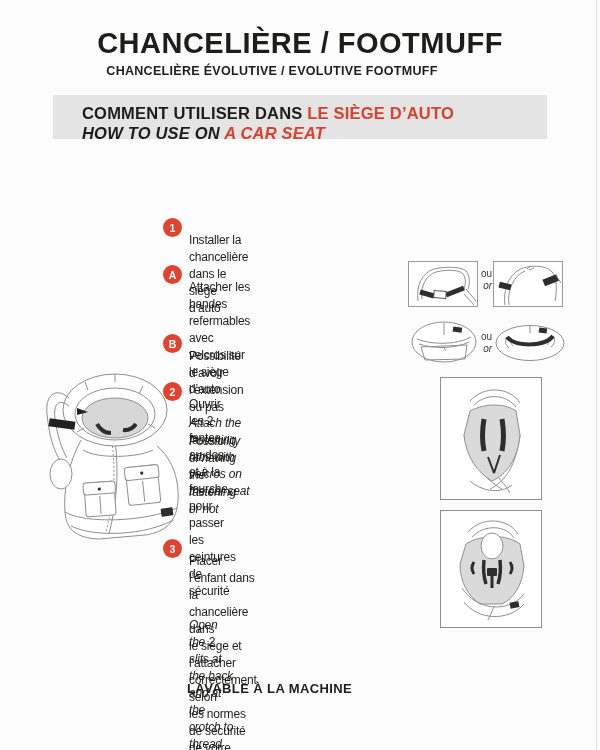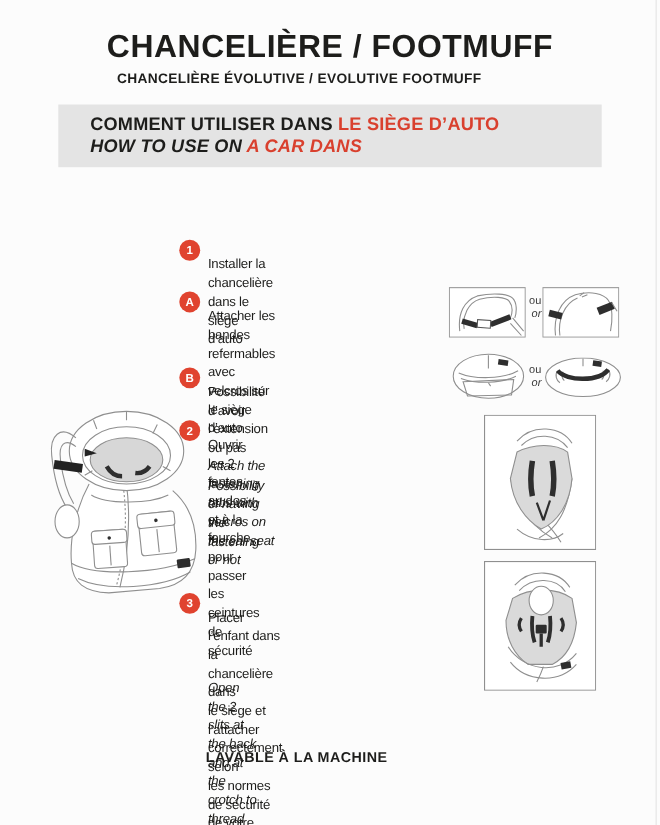--- a/index.html
+++ b/index.html
@@ -13,21 +13,21 @@
   .title {
     position:absolute; top:27px; left:0; width:600px; text-align:center;
     font-size:29px; font-weight:bold; letter-spacing:.5px;
   }
   .subtitle {
     position:absolute; top:64px; left:0; width:544px; text-align:center;
     font-size:12.5px; font-weight:bold; letter-spacing:.3px;
   }
 
   .banner {
-    position:absolute; left:53px; top:95px; width:494px; height:57px;
+    position:absolute; left:53px; top:95px; width:494px; height:44px;
     background:#e4e4e4; box-sizing:border-box; padding:8px 0 0 29px;
   }
   .banner-line { font-size:16.5px; font-weight:bold; line-height:20px; letter-spacing:.2px; white-space:nowrap; }
   .banner-line.en { font-style:italic; }
   .accent { color:#d9402e; }
 
   .step { position:absolute; left:163px; }
   .badge {
     position:absolute; left:0; top:3px; width:19px; height:19px; border-radius:50%;
     background:#e0432f; color:#ffffff; font-size:10.5px; font-weight:bold;
@@ -54,21 +54,21 @@
   .footer .en { font-style:italic; }
 </style>
 </head>
 <body>
 
 <div class="title">CHANCELIÈRE / FOOTMUFF</div>
 <div class="subtitle">CHANCELIÈRE ÉVOLUTIVE / EVOLUTIVE FOOTMUFF</div>
 
 <div class="banner">
   <div class="banner-line fr"><span>COMMENT UTILISER DANS </span><span class="accent">LE SIÈGE D’AUTO</span></div>
-  <div class="banner-line en"><span>HOW TO USE ON </span><span class="accent">A CAR DANS</span></div>
+  <div class="banner-line en"><span>HOW TO USE ON </span><span class="accent">A CAR SEAT</span></div>
 </div>
 
 <div class="fig" style="left:25px; top:362px;">
   <svg width="170" height="182" viewBox="0 0 170 182" fill="none" stroke="#8f8f8f" stroke-width="1">
 
     <path d="M56,78 C44,100 38,128 40,150 C41,168 52,176 74,177 L120,173 C142,170 152,158 153,138 C154,114 146,96 132,84" fill="#ffffff"></path>
     <path d="M40,150 C60,162 120,160 152,146"></path>
     <path d="M46,164 C70,176 122,173 148,158"></path>
     <path d="M58,88 C72,97 112,96 128,88"></path>
 

